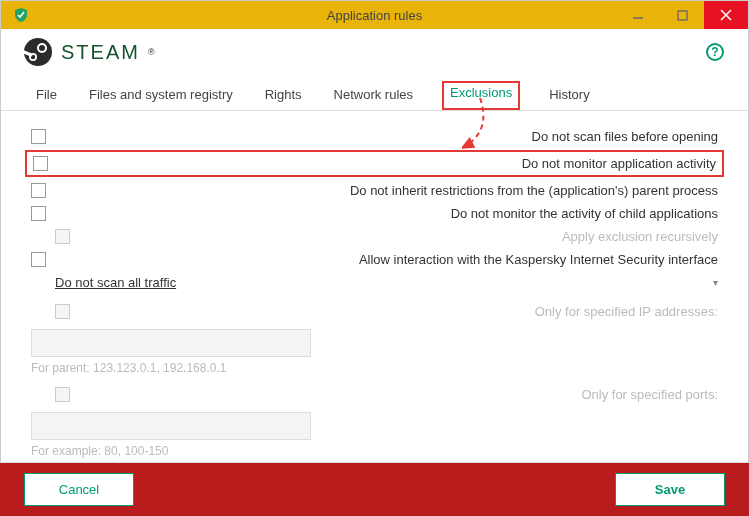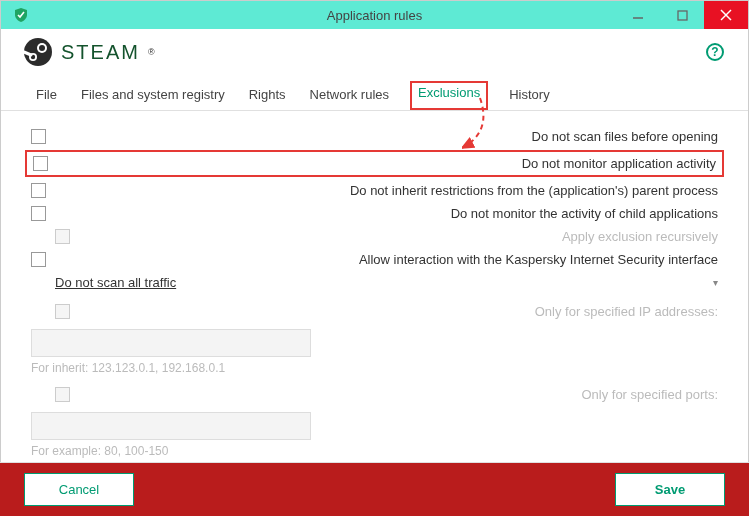--- a/index.html
+++ b/index.html
@@ -11,21 +11,21 @@
     width: 749px;
     height: 516px;
     overflow: hidden;
     border: 1px solid #ccc;
   }
   .titlebar {
     display: flex;
     align-items: center;
     height: 28px;
     position: relative;
-    background: #5eead4;
+    background: #eab308;
     padding-left: 6px;
   }
   .titlebar .shield {
     width: 16px; height: 16px; margin-left: 6px;
   }
   .titlebar .title {
     position: absolute;
     left: 0; right: 0;
     text-align: center;
     font-size: 13px;
@@ -71,21 +71,21 @@
     width: 18px; height: 18px;
     border: 2px solid #009b72;
     border-radius: 50%;
     color: #009b72;
     font-size: 12px;
     font-weight: bold;
     display: flex; align-items: center; justify-content: center;
   }
   .tabs {
     display: flex;
-    gap: 18px;
+    gap: 26px;
     padding: 16px 32px 0 32px;
     border-bottom: 1px solid #e0e0e0;
     position: relative;
   }
   .tab {
     padding: 4px 3px 8px 3px;
     color: #444;
     cursor: pointer;
     font-size: 13px;
   }
@@ -262,21 +262,21 @@
     <span class="lbl link">Do not scan all traffic</span>
     <span class="dropdown-caret">▾</span>
   </div>
 
   <div class="row indent1" style="margin-top:6px;">
     <div class="chk disabled"></div>
     <span class="sublabel">Only for specified IP addresses:</span>
   </div>
   <div class="indent2">
     <div class="textbox"></div>
-    <div class="hint">For inherit: 123.123.0.1, 192.168.0.1</div>
+    <div class="hint">For parent: 123.123.0.1, 192.168.0.1</div>
   </div>
 
   <div class="row indent1">
     <div class="chk disabled"></div>
     <span class="sublabel">Only for specified ports:</span>
   </div>
   <div class="indent2">
     <div class="textbox"></div>
     <div class="hint">For example: 80, 100-150</div>
   </div>

